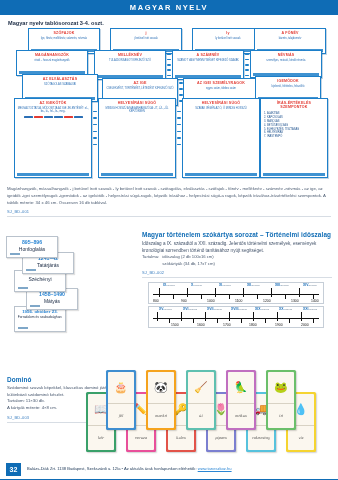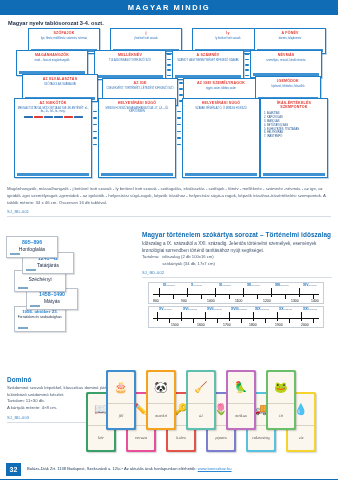--- a/index.html
+++ b/index.html
@@ -112,21 +112,21 @@
     position:absolute;left:6px;top:3px;width:15px;height:13px;background:#0f6cb5;color:#fff;
     font-size:7px;font-weight:700;display:flex;align-items:center;justify-content:center;
   }
   .fcontact{position:absolute;left:27px;top:6px;font-size:4.1px;color:#27405e;}
   .fcontact .link{color:#2b86d4;text-decoration:underline;}
 </style>
 </head>
 <body>
 
 <div class="page-header">
-  <div class="title">MAGYAR MINDIG</div>
+  <div class="title">MAGYAR NYELV</div>
 </div>
 
 <div class="intro">Magyar nyelv tablósorozat 3-4. oszt.</div>
 
 <div class="posters">
 
   <div class="poster" style="left:22px;top:0;width:72px;height:26px;">
     <div class="pt">SZÓFAJOK</div>
     <div class="ps">Ige, főnév, melléknév, számnév, névmás</div>
     <div class="pbar"></div>

